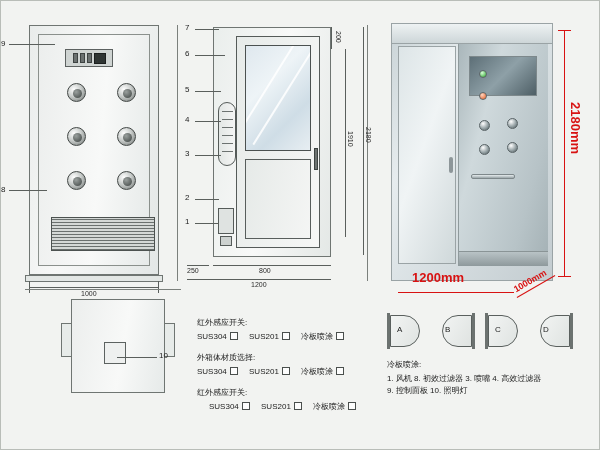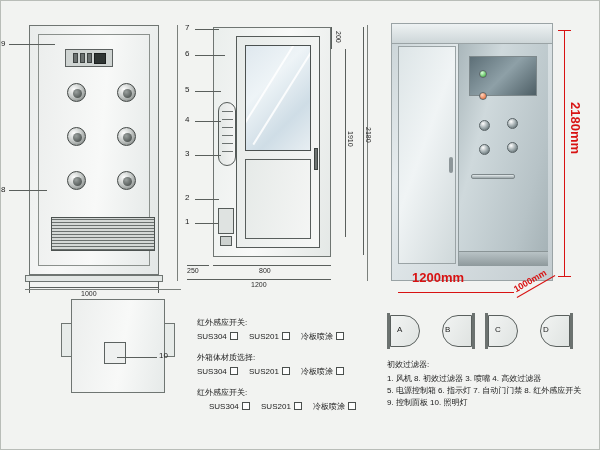--- a/index.html
+++ b/index.html
@@ -412,19 +412,18 @@
       <span class="tag">C</span>
     </div>
     <div class="swing" style="left:146px;">
       <span class="jamb" style="left:37px;"></span>
       <span class="leaf mirrored" style="left:7px;"></span>
       <span class="tag">D</span>
     </div>
   </div>
 
   <div class="abs" id="legend">
-    <div class="hd">初效过滤器:</div>
+    <div class="hd">冷板喷涂:</div>
     <div>1. 风机   8. 初效过滤器   3. 喷嘴   4. 高效过滤器</div>
-    <div>5. 电源控制箱   6. 指示灯   7. 自动门门禁   8. 红外感应开关</div>
     <div>9. 控制面板   10. 照明灯</div>
   </div>
 
 </div>
 
 </body></html>

